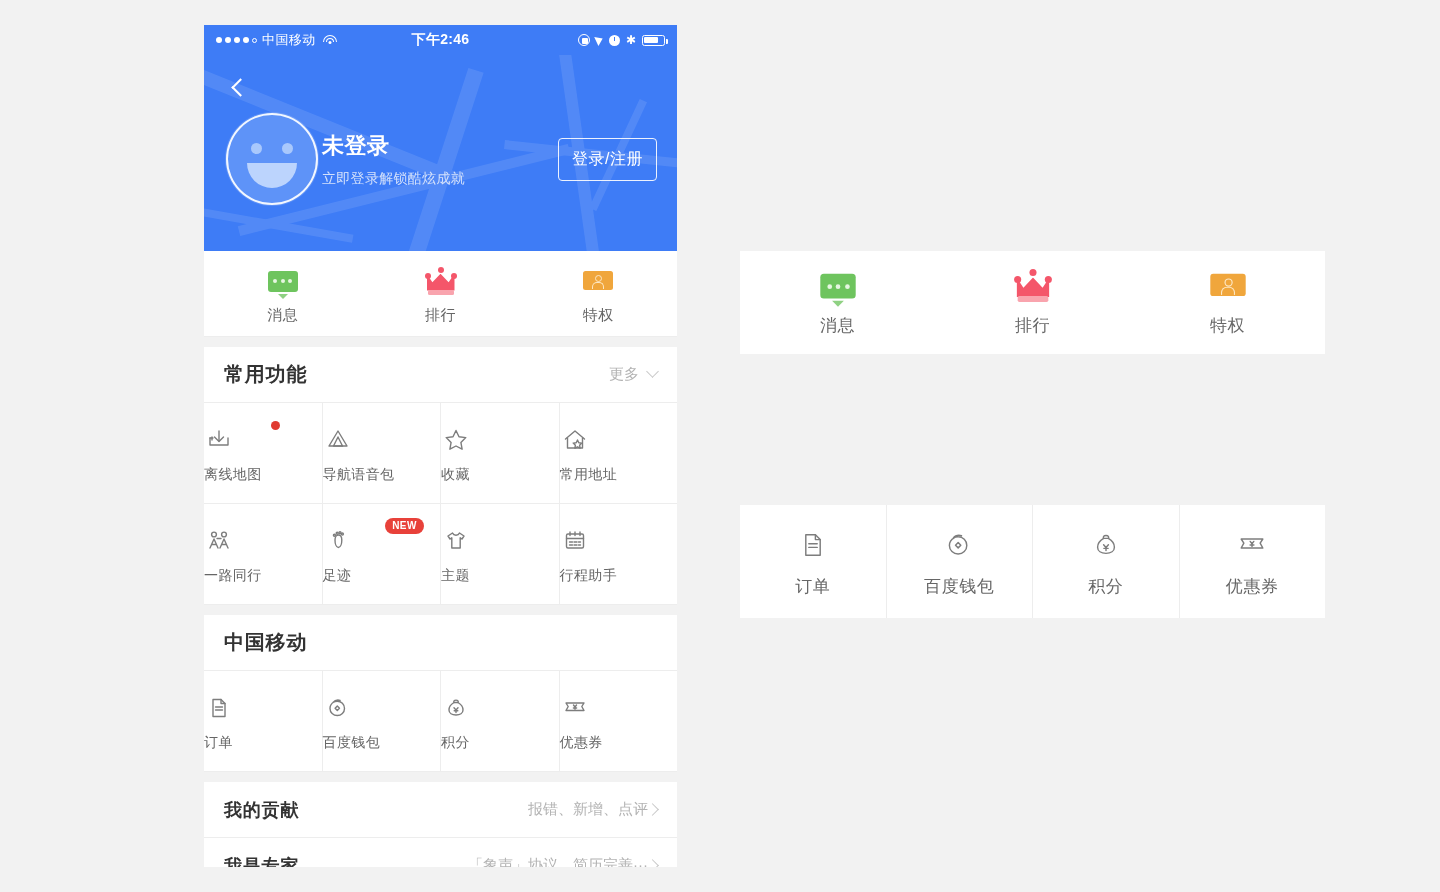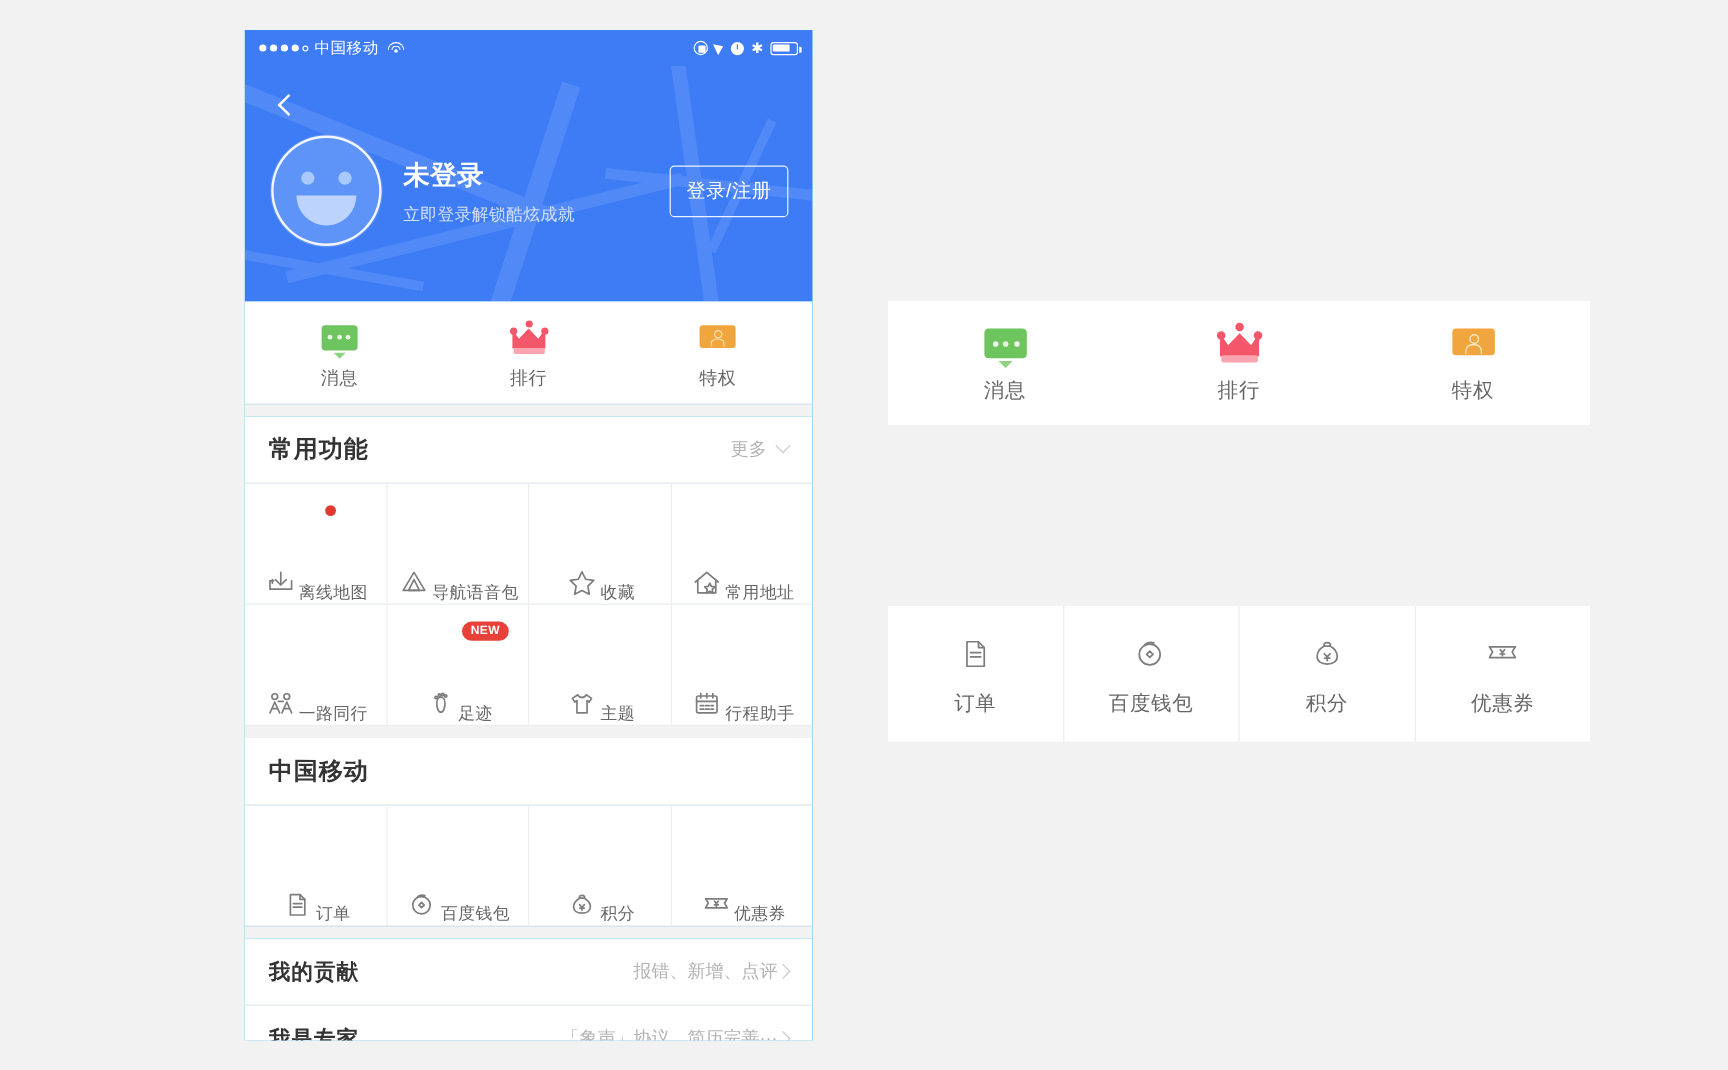--- a/index.html
+++ b/index.html
@@ -89,21 +89,21 @@
     box-shadow: 0 0 0 1px rgba(255,255,255,.15);
   }
   .avatar .eye { position: absolute; width: 11px; height: 11px; border-radius: 50%; background: #a9c8fc; top: 28px; }
   .avatar .eye.l { left: 23px; }
   .avatar .eye.r { right: 23px; }
   .avatar .mouth {
     position: absolute; left: 19px; top: 48px;
     width: 50px; height: 25px; background: #bcd4fd;
     border-radius: 0 0 26px 26px;
   }
-  .p-text { margin-left: 18px; flex: 1; }
+  .p-text { margin-left: 4px; flex: 1; }
   .p-name { color: #ffffff; font-size: 22px; font-weight: bold; letter-spacing: .5px; }
   .p-sub { color: #d4e1fb; font-size: 14px; margin-top: 9px; letter-spacing: .3px; }
   .login-btn {
     border: 1.3px solid rgba(255,255,255,.9);
     border-radius: 4px; color: #fff;
     font-size: 16px; padding: 10px 13px;
     letter-spacing: .5px; cursor: pointer;
     white-space: nowrap; flex: none;
   }
 
@@ -149,22 +149,22 @@
   }
   .sec-title { font-size: 20px; color: #333; font-weight: bold; letter-spacing: .8px; }
   .sec-right { margin-left: auto; display: flex; align-items: center; gap: 9px; color: #b3b3b3; font-size: 15px; cursor: pointer; }
   .chev-down { width: 9px; height: 9px; border-right: 1.6px solid #c8c8c8; border-bottom: 1.6px solid #c8c8c8; transform: rotate(45deg); position: relative; top: -3px; }
   .chev-right { width: 9px; height: 9px; border-right: 1.6px solid #c8c8c8; border-top: 1.6px solid #c8c8c8; transform: rotate(45deg); }
 
   
   .grid4 { display: flex; background: #fff; }
   .g4cell {
     flex: 1; height: 100px;
-    display: flex; flex-direction: row;
-    align-items: flex-end; justify-content: center;
+    display: flex; flex-direction: column;
+    align-items: flex-start; justify-content: center;
     border-right: 1px solid #ededed;
     position: relative; cursor: pointer;
   }
   .g4cell:last-child { border-right: none; }
   .g4-ico { height: 34px; display: flex; align-items: center; justify-content: center; }
   .g4-label { font-size: 14px; color: #666; margin-top: 9px; letter-spacing: .4px; }
   .grid-row { border-bottom: 1px solid #ededed; }
   .reddot { position: absolute; width: 9px; height: 9px; border-radius: 50%; background: #e03a30; top: 18px; left: 50%; margin-left: 8px; }
   .newbadge {
     position: absolute; top: 14px; left: 50%; margin-left: 4px;
@@ -221,20 +221,21 @@
             <i></i>
             <i class="hollow"></i>
         </span>
         <span class="carrier">中国移动</span>
         <span class="wifi-ico">
             <span></span>
             <span></span>
             <span></span>
           </span>
       </div>
+      <div class="sb-time">下午2:46</div>
       <div class="sb-right">
         <span class="lock-ico sb-ico"></span>
         <span class="loc-ico sb-ico"></span>
         <span class="alarm-ico sb-ico"></span>
         <span class="bt-ico">✱</span>
         <span class="bat">
             <i></i>
           </span>
       </div>
     </div>

